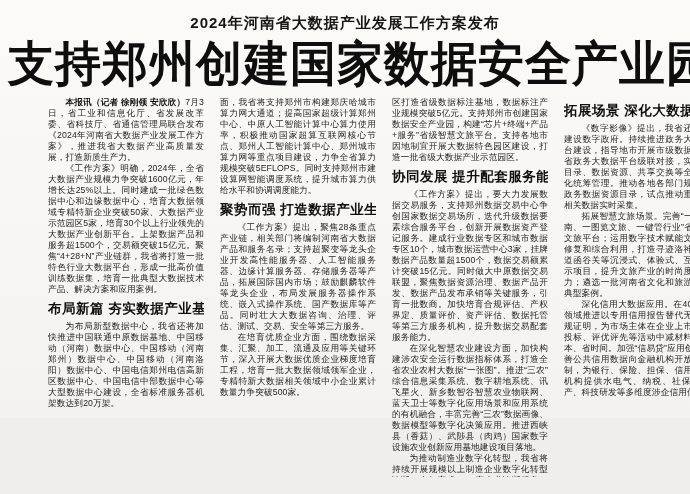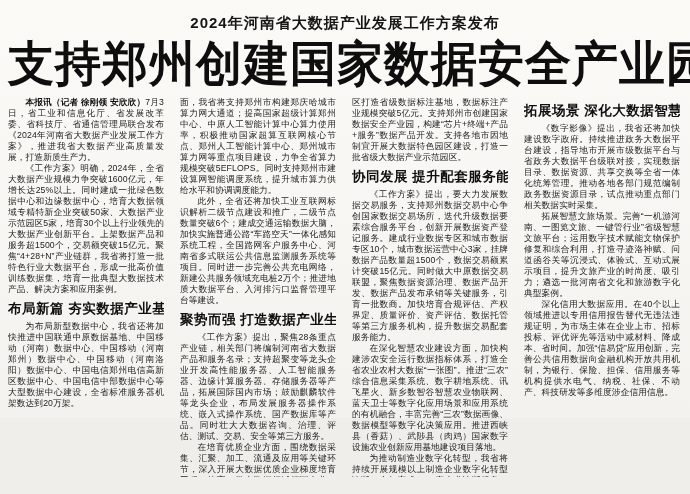--- a/index.html
+++ b/index.html
@@ -29,20 +29,21 @@
     color:#0e0e0e;
     margin:6px 0 10px 0;
     line-height:1.05;
     white-space:nowrap;
     transform:scaleY(1.04);
   }
   .cols{
     display:flex;
     gap:16px;
     align-items:flex-start;
+    margin-left:40px;
   }
   .col{
     width:156px;
     flex:0 0 156px;
     overflow:hidden;
     height:380px;
   }
   .col p{
     margin:0;
     font-size:8.7px;
@@ -75,27 +76,26 @@
   </header>
   <main class="cols">
       <section class="col">
         <p><span class="lead">本报讯（记者 徐刚领 安欣欣）</span>7月3日，省工业和信息化厅、省发展改革委、省科技厅、省通信管理局联合发布《2024年河南省大数据产业发展工作方案》，推进我省大数据产业高质量发展，打造新质生产力。</p>
         <p>《工作方案》明确，2024年，全省大数据产业规模力争突破1600亿元，年增长达25%以上。同时建成一批绿色数据中心和边缘数据中心，培育大数据领域专精特新企业突破50家、大数据产业示范园区5家，培育30个以上行业领先的大数据产业创新平台。上架数据产品和服务超1500个，交易额突破15亿元。聚焦“4+28+N”产业链群，我省将打造一批特色行业大数据平台，形成一批高价值训练数据集，培育一批典型大数据技术产品、解决方案和应用案例。</p>
         <h3>布局新篇 夯实数据产业基础</h3>
         <p>为布局新型数据中心，我省还将加快推进中国联通中原数据基地、中国移动（河南）数据中心、中国移动（河南郑州）数据中心、中国移动（河南洛阳）数据中心、中国电信郑州电信高新区数据中心、中国电信中部数据中心等大型数据中心建设，全省标准服务器机架数达到20万架。</p>
       </section>
       <section class="col">
         <p class="noindent">面，我省将支持郑州市构建郑庆哈城市算力网大通道；提高国家超级计算郑州中心、中原人工智能计算中心算力使用率，积极推动国家超算互联网核心节点、郑州人工智能计算中心、郑州城市算力网等重点项目建设，力争全省算力规模突破5EFLOPS。同时支持郑州市建设算网智能调度系统，提升城市算力供给水平和协调调度能力。</p>
-        <p>此外，全省还将加快工业互联网标识解析二级节点建设和推广，二级节点数量突破6个；建成交通运输数据大脑，加快实施普通公路“车路空天”一体化感知系统工程，全国路网客户服务中心、河南省多式联运公共信息监测服务系统等项目。同时进一步完善公共充电网络，新建公共服务领域充电桩2万个；推进地质大数据平台、入河排污口监督管理平台等建设。</p>
         <h3>聚势而强 打造数据产业生态</h3>
         <p>《工作方案》提出，聚焦28条重点产业链，相关部门将编制河南省大数据产品和服务名录；支持超聚变等龙头企业开发高性能服务器、人工智能服务器、边缘计算服务器、存储服务器等产品，拓展国际国内市场；鼓励麒麟软件等龙头企业，布局发展服务器操作系统、嵌入式操作系统、国产数据库等产品。同时壮大大数据咨询、治理、评估、测试、交易、安全等第三方服务。</p>
         <p>在培育优质企业方面，围绕数据采集、汇聚、加工、流通及应用等关键环节，深入开展大数据优质企业梯度培育工程，培育一批大数据领域领军企业，专精特新大数据相关领域中小企业累计数量力争突破500家。</p>
       </section>
       <section class="col">
-        <p class="noindent">区打造省级数据标注基地，数据标注产业规模突破5亿元。支持郑州市创建国家数据安全产业园，构建“芯片+终端+产品+服务”数据产品开发。支持各地市因地制宜开展大数据特色园区建设，打造一批省级大数据产业示范园区。</p>
+        <p class="noindent">区打造省级数据标注基地，数据标注产业规模突破5亿元。支持郑州市创建国家数据安全产业园，构建“芯片+终端+产品+服务”省级智慧文旅平台。支持各地市因地制宜开展大数据特色园区建设，打造一批省级大数据产业示范园区。</p>
         <h3>协同发展 提升配套服务能力</h3>
         <p>《工作方案》提出，要大力发展数据交易服务，支持郑州数据交易中心争创国家数据交易场所，迭代升级数据要素综合服务平台，创新开展数据资产登记服务。建成行业数据专区和城市数据专区10个，城市数据运营中心3家，挂牌数据产品数量超1500个，数据交易额累计突破15亿元。同时做大中原数据交易联盟，聚焦数据资源治理、数据产品开发、数据产品发布承销等关键服务，引育一批数商。加快培育合规评估、产权界定、质量评价、资产评估、数据托管等第三方服务机构，提升数据交易配套服务能力。</p>
         <p>在深化智慧农业建设方面，加快构建涉农安全运行数据指标体系，打造全省农业农村大数据“一张图”。推进“三农”综合信息采集系统、数字耕地系统、讯飞星火、新乡数智谷智慧农业物联网、蓝天卫士等数字化应用场景和应用系统的有机融合，丰富完善“三农”数据画像、数据模型等数字化决策应用。推进西峡县（香菇）、武陟县（肉鸡）国家数字设施农业创新应用基地建设项目落地。</p>
         <p>为推动制造业数字化转型，我省将持续开展规模以上制造企业数字化转型诊断，全年完成8000家企业诊断服务。支持企业建设智能应用场景，推动全省规模以上制造企业智能应用场景覆盖率达到60%。打造150个示范引领作用强、综合效益显著的智能车间。打造50个覆盖生产全流程、管理全方</p>
       </section>
       <section class="col">
         <h3>拓展场景 深化大数据智慧应用</h3>
         <p>《数字影像》提出，我省还将加快建设数字政府。持续推进政务大数据平台建设，指导地市开展市级数据平台与省政务大数据平台级联对接，实现数据目录、数据资源、共享交换等全省一体化统筹管理。推动各地各部门规范编制政务数据资源目录，试点推动重点部门相关数据实时采集。</p>
         <p>拓展智慧文旅场景。完善“一机游河南、一图览文旅、一键管行业”省级智慧文旅平台；运用数字技术赋能文物保护修复和综合利用，打造寻迹洛神赋、问道函谷关等沉浸式、体验式、互动式展示项目，提升文旅产业的时尚度、吸引力；遴选一批河南省文化和旅游数字化典型案例。</p>
         <p>深化信用大数据应用。在40个以上领域推进以专用信用报告替代无违法违规证明，为市场主体在企业上市、招标投标、评优评先等活动中减材料、降成本、省时间。加强“信易贷”应用创新，完善公共信用数据向金融机构开放共用机制，为银行、保险、担保、信用服务等机构提供水电气、纳税、社保、不动产、科技研发等多维度涉企信用信息。</p>

